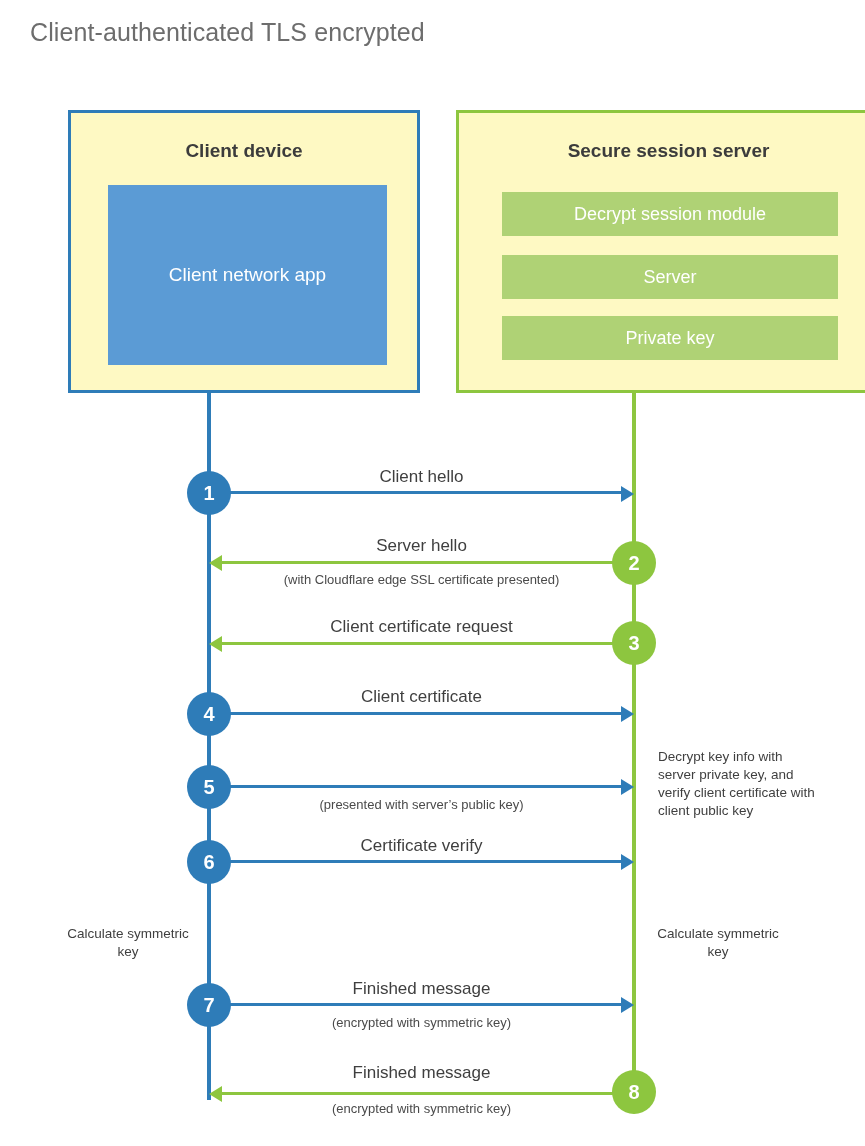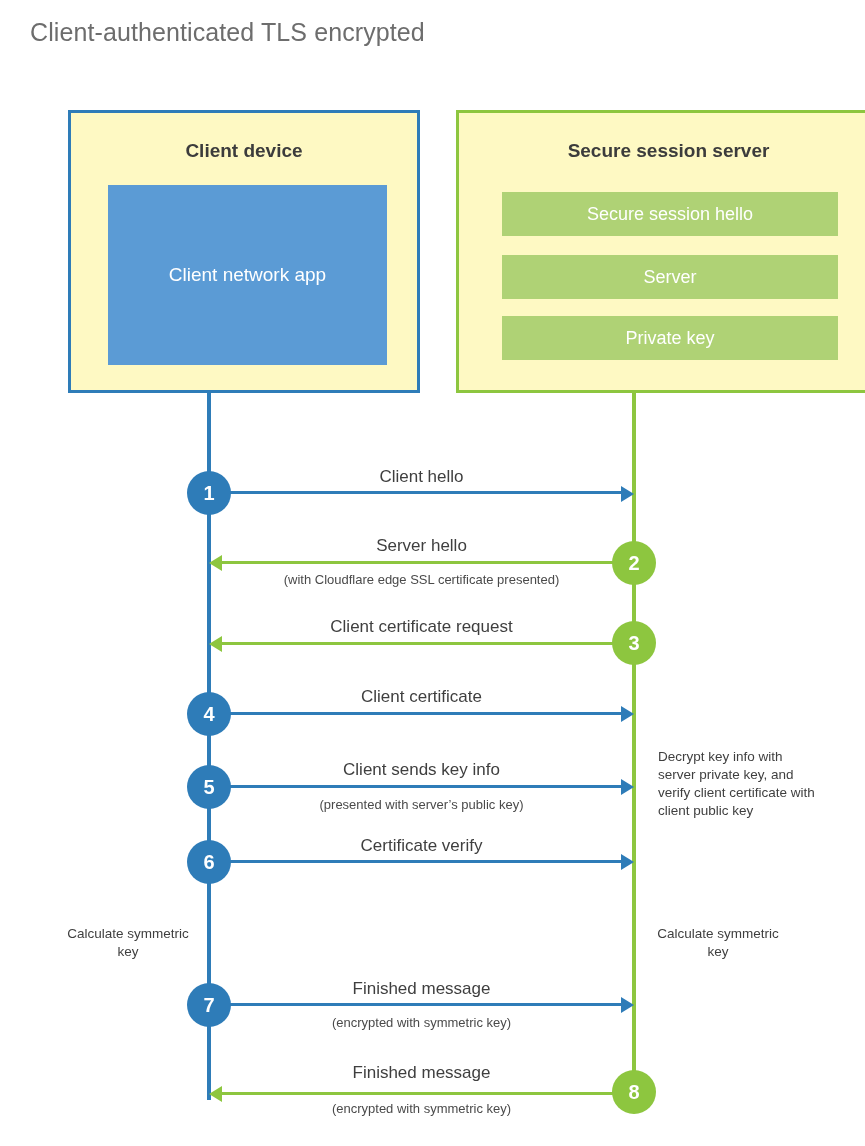--- a/index.html
+++ b/index.html
@@ -182,21 +182,21 @@
   <div id="client-box" class="actor-box">
     <div class="actor-title">Client device</div>
     <div id="client-app-block">
       <div class="block-label">Client network app</div>
     </div>
   </div>
 
   <div id="server-box" class="actor-box">
     <div class="actor-title">Secure session server</div>
     <div id="server-bar-0" class="server-bar">
-      <div class="block-label">Secure session hello</div>
+      <div class="block-label">Decrypt session module</div>
     </div>
     <div id="server-bar-1" class="server-bar">
       <div class="block-label">Server</div>
     </div>
     <div id="server-bar-2" class="server-bar">
       <div class="block-label">Private key</div>
     </div>
   </div>
 
   <div id="client-lifeline" class="lifeline"></div>
@@ -224,21 +224,20 @@
     <span>3</span>
   </div>
 
   <div class="msg-label" style="left:209px; top:687px; width:425px;">Client certificate</div>
   <div class="arrow-line blue" style="left:209px; top:712px; width:412px;"></div>
   <div class="arrow-head right blue" style="left:621px; top:706px;"></div>
   <div class="step-circle blue-bg" style="left:187px; top:692px;">
     <span>4</span>
   </div>
 
-  <div class="msg-label" style="left:209px; top:760px; width:425px;">Client sends key info</div>
   <div class="arrow-line blue" style="left:209px; top:785px; width:412px;"></div>
   <div class="arrow-head right blue" style="left:621px; top:779px;"></div>
   <div class="msg-sub" style="left:209px; top:797px; width:425px;">(presented with server’s public key)</div>
   <div class="step-circle blue-bg" style="left:187px; top:765px;">
     <span>5</span>
   </div>
 
   <div class="msg-label" style="left:209px; top:836px; width:425px;">Certificate verify</div>
   <div class="arrow-line blue" style="left:209px; top:860px; width:412px;"></div>
   <div class="arrow-head right blue" style="left:621px; top:854px;"></div>

